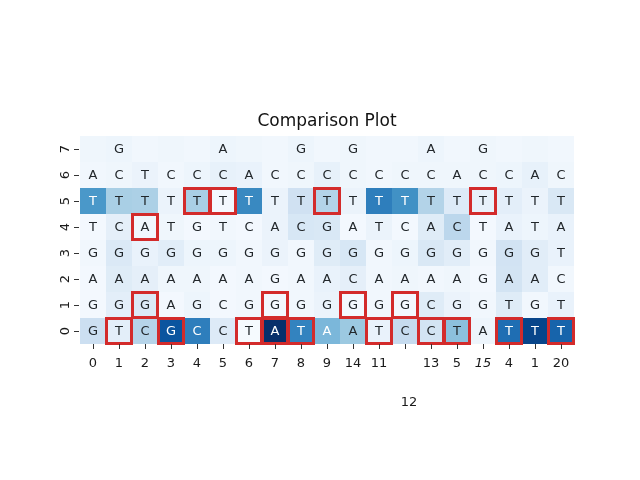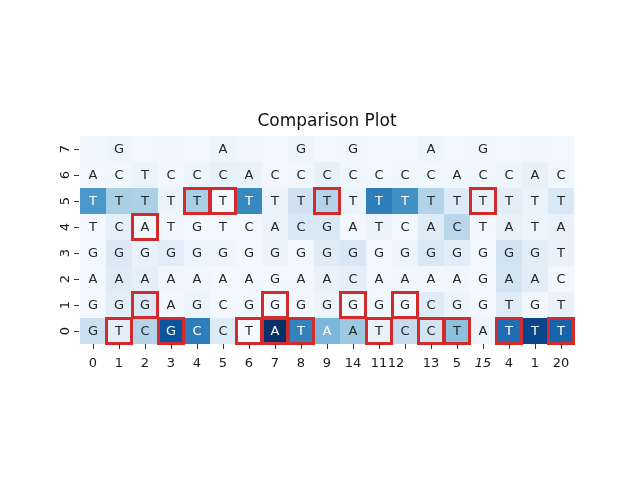--- a/index.html
+++ b/index.html
@@ -252,21 +252,21 @@
       <div class="xtick-label" style="left: 262px;">7</div>
       <div class="xtick-mark" style="left: 275px;"></div>
       <div class="xtick-label" style="left: 288px;">8</div>
       <div class="xtick-mark" style="left: 301px;"></div>
       <div class="xtick-label" style="left: 314px;">9</div>
       <div class="xtick-mark" style="left: 327px;"></div>
       <div class="xtick-label" style="left: 340px;">14</div>
       <div class="xtick-mark" style="left: 353px;"></div>
       <div class="xtick-label" style="left: 366px;">11</div>
       <div class="xtick-mark" style="left: 379px;"></div>
-      <div class="xtick-label" style="left: 383px;">12</div>
+      <div class="xtick-label" style="left: 396px; margin-top: 39px;">12</div>
       <div class="xtick-mark" style="left: 405px;"></div>
       <div class="xtick-label" style="left: 418px;">13</div>
       <div class="xtick-mark" style="left: 431px;"></div>
       <div class="xtick-label" style="left: 444px;">5</div>
       <div class="xtick-mark" style="left: 457px;"></div>
       <div class="xtick-label" style="left: 470px; font-style: italic;">15</div>
       <div class="xtick-mark" style="left: 483px;"></div>
       <div class="xtick-label" style="left: 496px;">4</div>
       <div class="xtick-mark" style="left: 509px;"></div>
       <div class="xtick-label" style="left: 522px;">1</div>

